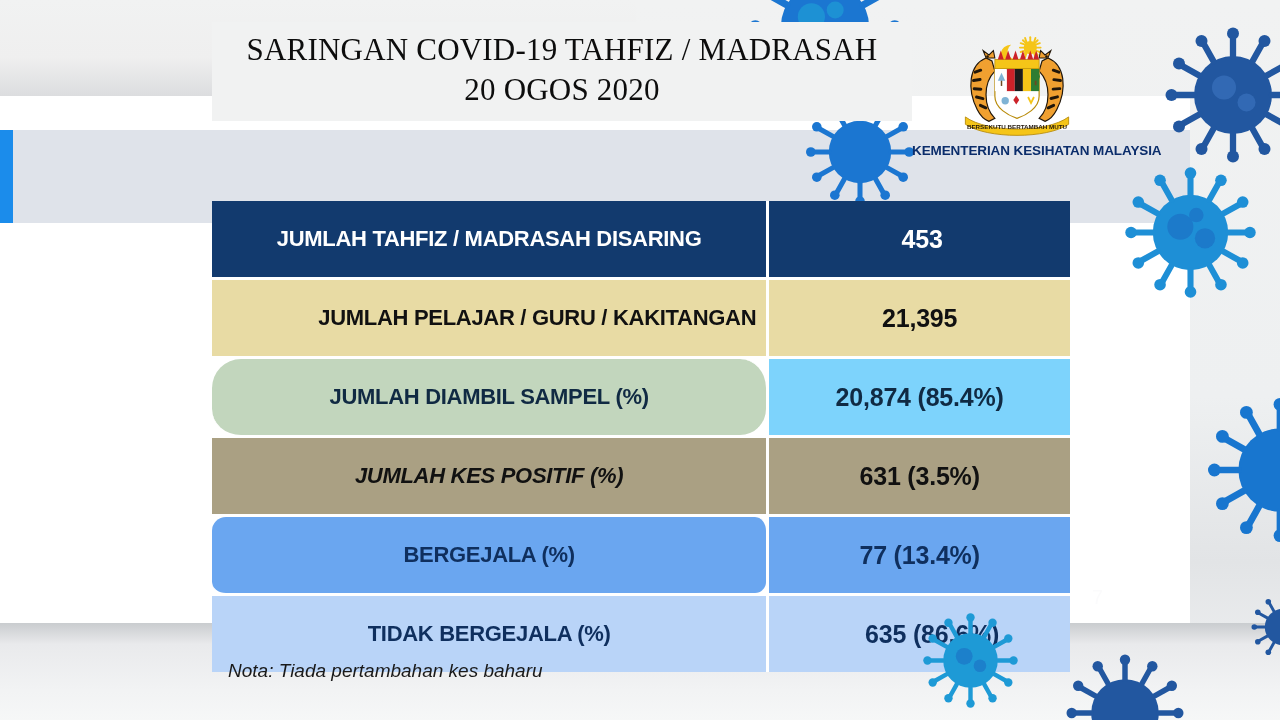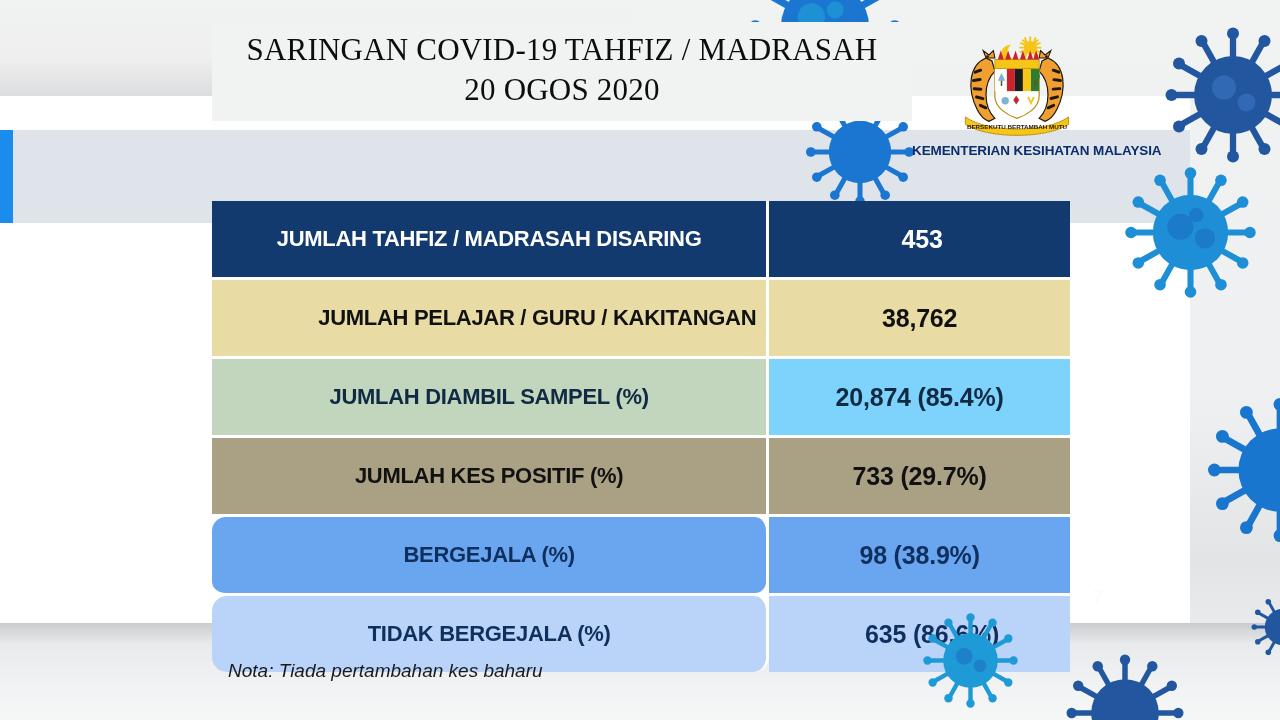--- a/index.html
+++ b/index.html
@@ -597,36 +597,36 @@
   </div>
 
   <table class="stats-table">
     <tbody>
       <tr>
         <td class="label-cell" style="background-color: rgb(18, 58, 110); color: rgb(255, 255, 255);">JUMLAH TAHFIZ / MADRASAH DISARING</td>
         <td class="value-cell" style="background-color: rgb(18, 58, 110); color: rgb(255, 255, 255); padding-left: 6px;">453</td>
       </tr>
       <tr>
         <td class="label-cell" style="background-color: rgb(232, 219, 164); color: rgb(17, 17, 17); text-align: right;">JUMLAH PELAJAR / GURU / KAKITANGAN</td>
-        <td class="value-cell" style="background-color: rgb(232, 219, 164); color: rgb(17, 17, 17);">38,762</td>
+        <td class="value-cell" style="background-color: rgb(232, 219, 164); color: rgb(17, 17, 17);">21,395</td>
       </tr>
       <tr>
-        <td class="label-cell" style="background-color: rgb(194, 214, 189); color: rgb(16, 42, 67);">JUMLAH DIAMBIL SAMPEL (%)</td>
+        <td class="label-cell" style="background-color: rgb(194, 214, 189); color: rgb(16, 42, 67); border-radius: 29px;">JUMLAH DIAMBIL SAMPEL (%)</td>
         <td class="value-cell" style="background-color: #7dd3fc; color: rgb(16, 42, 67);">20,874 (85.4%)</td>
       </tr>
       <tr>
-        <td class="label-cell" style="background-color: rgb(170, 160, 131); color: rgb(17, 17, 17);">JUMLAH KES POSITIF (%)</td>
-        <td class="value-cell" style="background-color: rgb(170, 160, 131); color: rgb(17, 17, 17);">733 (29.7%)</td>
+        <td class="label-cell" style="background-color: rgb(170, 160, 131); color: rgb(17, 17, 17); font-style: italic;">JUMLAH KES POSITIF (%)</td>
+        <td class="value-cell" style="background-color: rgb(170, 160, 131); color: rgb(17, 17, 17);">631 (3.5%)</td>
       </tr>
       <tr>
         <td class="label-cell" style="background-color: rgb(106, 166, 240); color: rgb(15, 47, 94); border-radius: 14px;">BERGEJALA (%)</td>
-        <td class="value-cell" style="background-color: rgb(106, 166, 240); color: rgb(15, 47, 94);">98 (38.9%)</td>
+        <td class="value-cell" style="background-color: rgb(106, 166, 240); color: rgb(15, 47, 94);">77 (13.4%)</td>
       </tr>
       <tr>
-        <td class="label-cell" style="background-color: rgb(185, 212, 248); color: rgb(15, 47, 94); border-radius: 15px;">TIDAK BERGEJALA (%)</td>
+        <td class="label-cell" style="background-color: rgb(185, 212, 248); color: rgb(15, 47, 94);">TIDAK BERGEJALA (%)</td>
         <td class="value-cell" style="background-color: rgb(185, 212, 248); color: rgb(15, 47, 94); padding-left: 26px;">635 (86.6%)</td>
       </tr>
     </tbody>
   </table>
 
   <div class="note">Nota: Tiada pertambahan kes baharu</div>
 
   <div class="page-number">7</div>
 
 </div>

